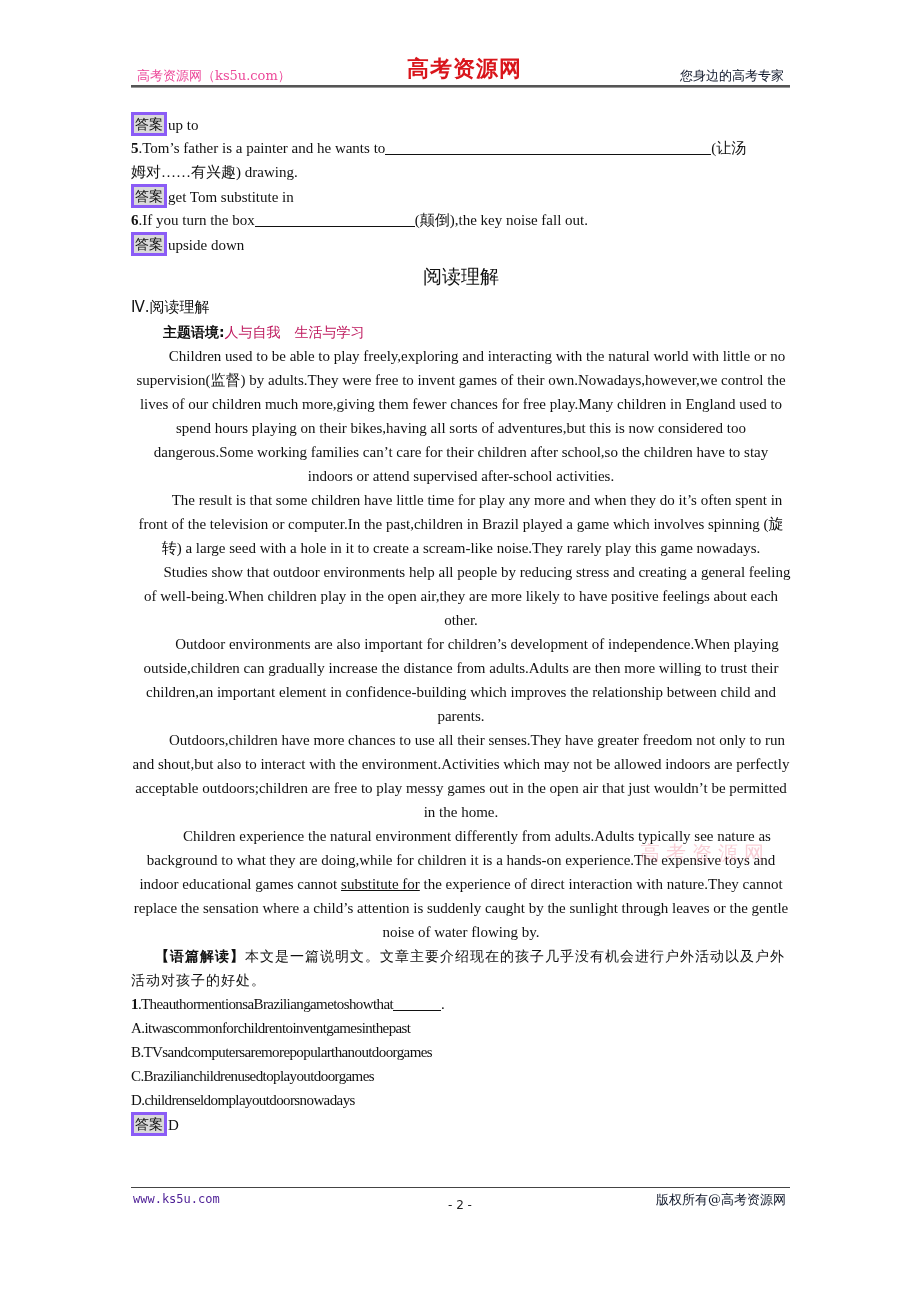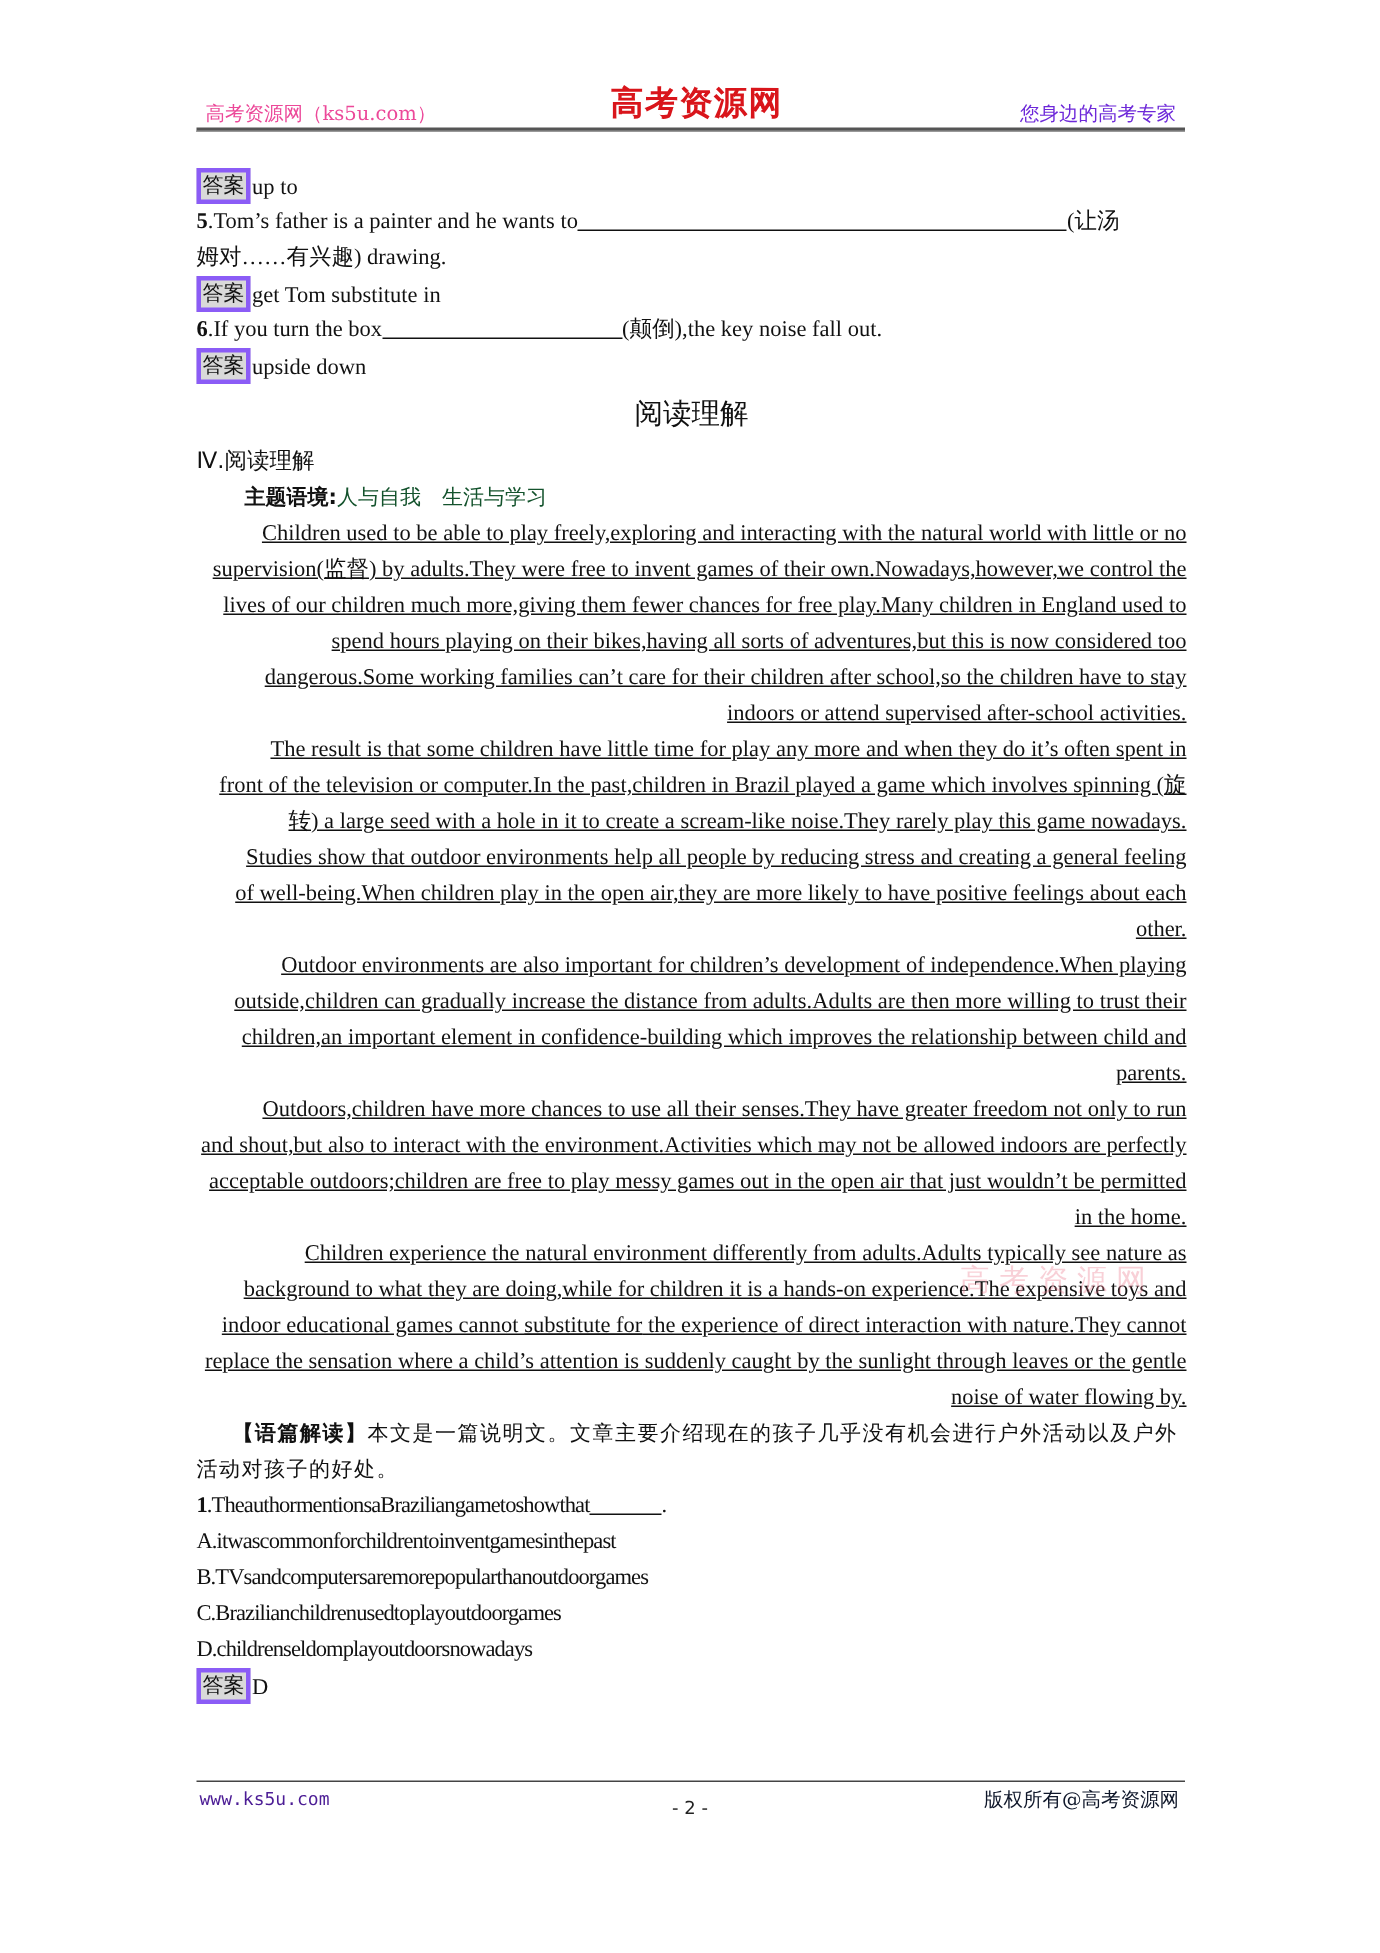--- a/index.html
+++ b/index.html
@@ -3,37 +3,37 @@
 <meta charset="utf-8">
 <style>
   html, body { margin:0; padding:0; background:#ffffff; }
   body { width:920px; height:1302px; position:relative; overflow:hidden;
          font-family:"Liberation Serif", "DejaVu Serif", serif; color:#111; }
   .header { position:absolute; left:131px; top:54px; width:659px; height:32px; }
   .header-left { position:absolute; left:6px; top:13px; font-size:13px; color:#ec4899;
                  font-family:"DejaVu Serif", serif; }
   .header-logo { position:absolute; left:276px; top:0px; font-size:22px; color:#d9151b;
                  font-weight:bold; letter-spacing:1px; font-family:"DejaVu Serif", serif; }
-  .header-right { position:absolute; right:6px; top:13px; font-size:13px; color:#6d28d9;
+  .header-right { position:absolute; right:6px; top:13px; font-size:13px; color:#0f172a;
                   font-family:"DejaVu Serif", serif; }
   .header-rule { position:absolute; left:131px; top:85px; width:659px; height:2px;
                  background:#555; border-bottom:1px solid #999; }
 
   .content { position:absolute; left:131px; top:112px; width:660px; font-size:15px; line-height:24px; }
   .line { white-space:nowrap; height:24px; }
   .ans { display:inline-block; border:3px solid #8b5cf6; background:#d9d9d9; font-family:"DejaVu Sans", sans-serif;
          font-size:14px; line-height:18px; padding:0 1px; margin-right:1px; vertical-align:1px; }
   .blank { display:inline-block; border-bottom:1px solid #111; height:15px; vertical-align:-2px; }
   .section-title { text-align:center; font-size:19px; height:36px; line-height:36px; margin-top:2px;
                    font-family:"DejaVu Serif", serif; }
   .part-title { font-family:"DejaVu Sans", sans-serif; font-size:15px; height:26px; line-height:26px; }
   .theme { padding-left:32px; font-size:14px; height:24px; font-family:"DejaVu Sans", sans-serif; }
   .theme b { font-weight:bold; }
-  .theme .tv { font-family:"DejaVu Serif", serif; color:#14532d; }
-  .para p { margin:0; text-indent:32px; text-align:right;text-decoration:underline; }
+  .theme .tv { font-family:"DejaVu Serif", serif; color:#be185d; }
+  .para p { margin:0; text-indent:32px; text-align:center; }
   .u { text-decoration:underline; }
   .analysis { text-indent:24px; font-family:"DejaVu Serif", serif; font-size:14px; letter-spacing:1px; }
   .analysis b { font-family:"DejaVu Sans", sans-serif; }
   .q { letter-spacing:-0.6px; }
   .watermark { position:absolute; left:640px; top:840px; font-size:20px; color:rgba(235,120,140,0.35);
                letter-spacing:6px; font-family:"DejaVu Serif", serif; }
   .footer-rule { position:absolute; left:131px; top:1187px; width:659px; height:1px; background:#444; }
   .footer-left { position:absolute; left:133px; top:1192px; font-size:12px; color:#4c1d95;
                  font-family:"DejaVu Sans Mono", monospace; }
   .footer-center { position:absolute; left:448px; top:1198px; font-size:12px; color:#222;

